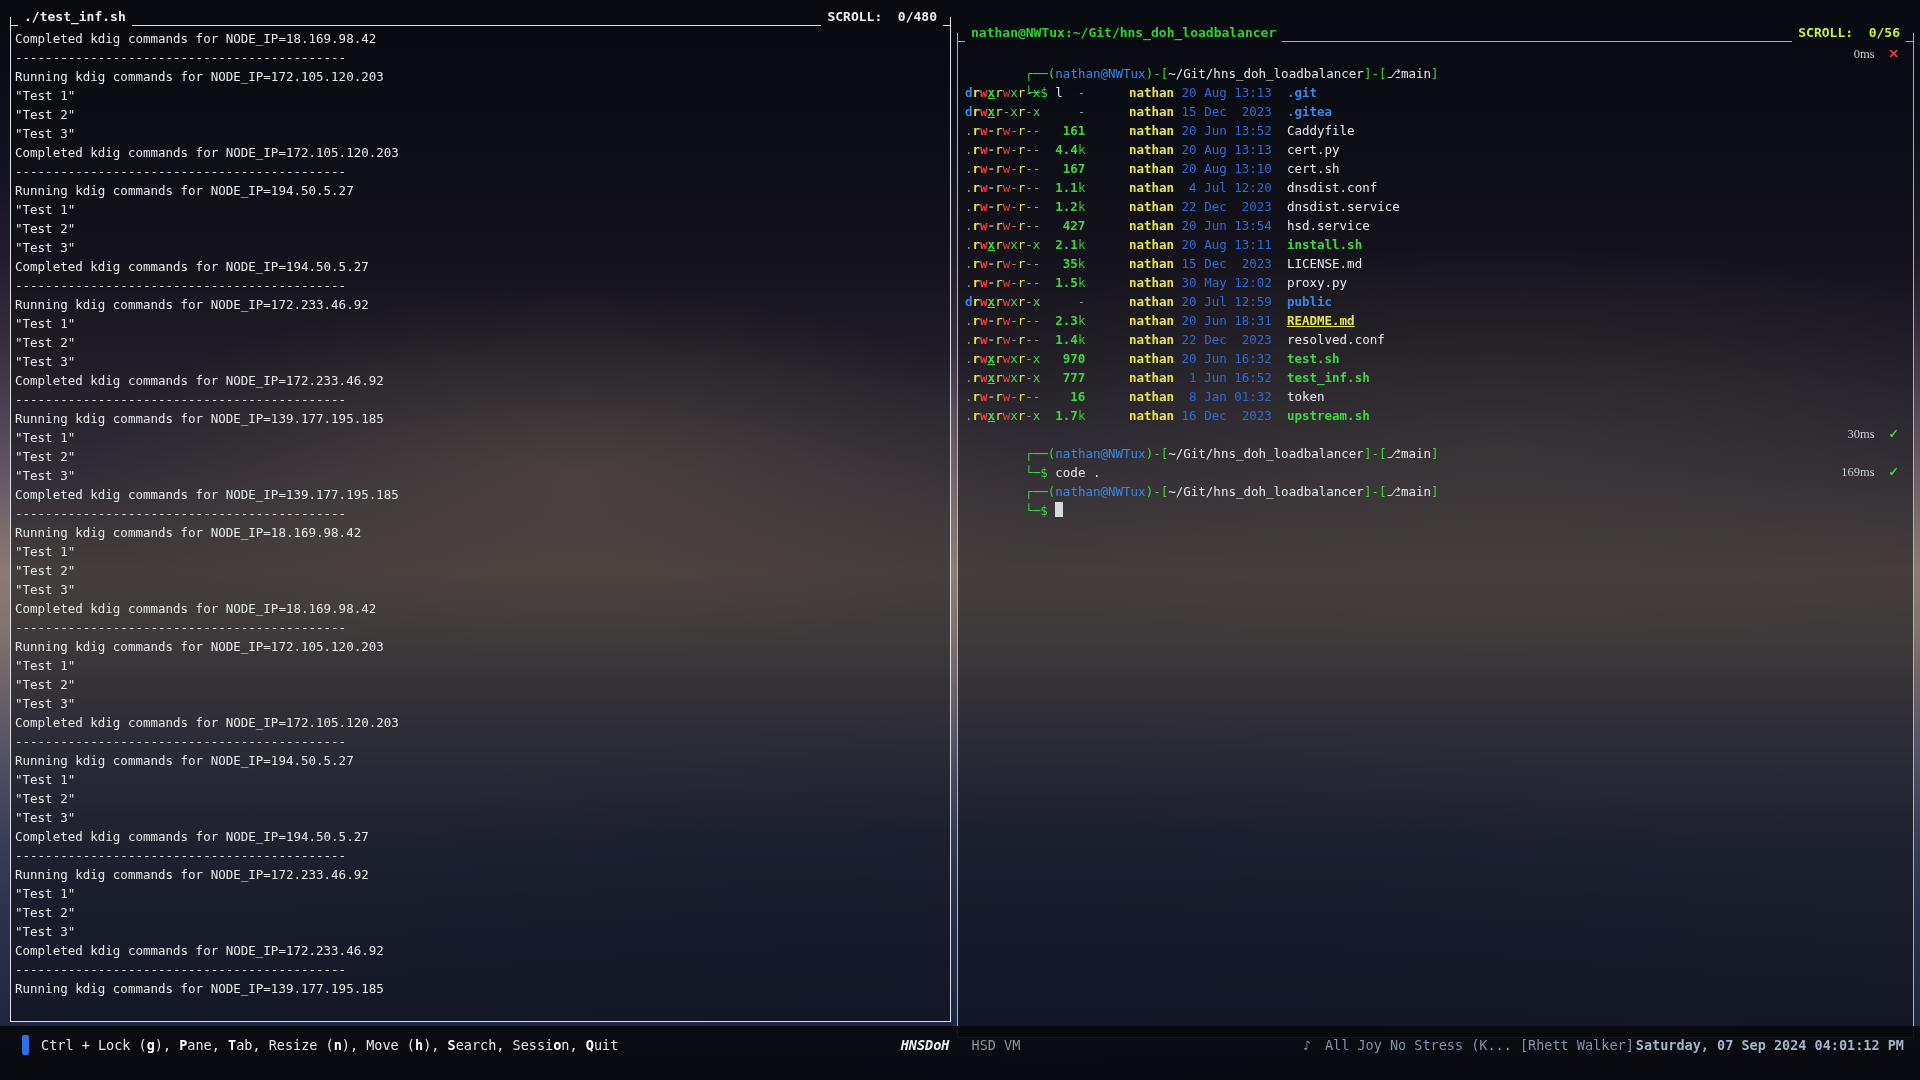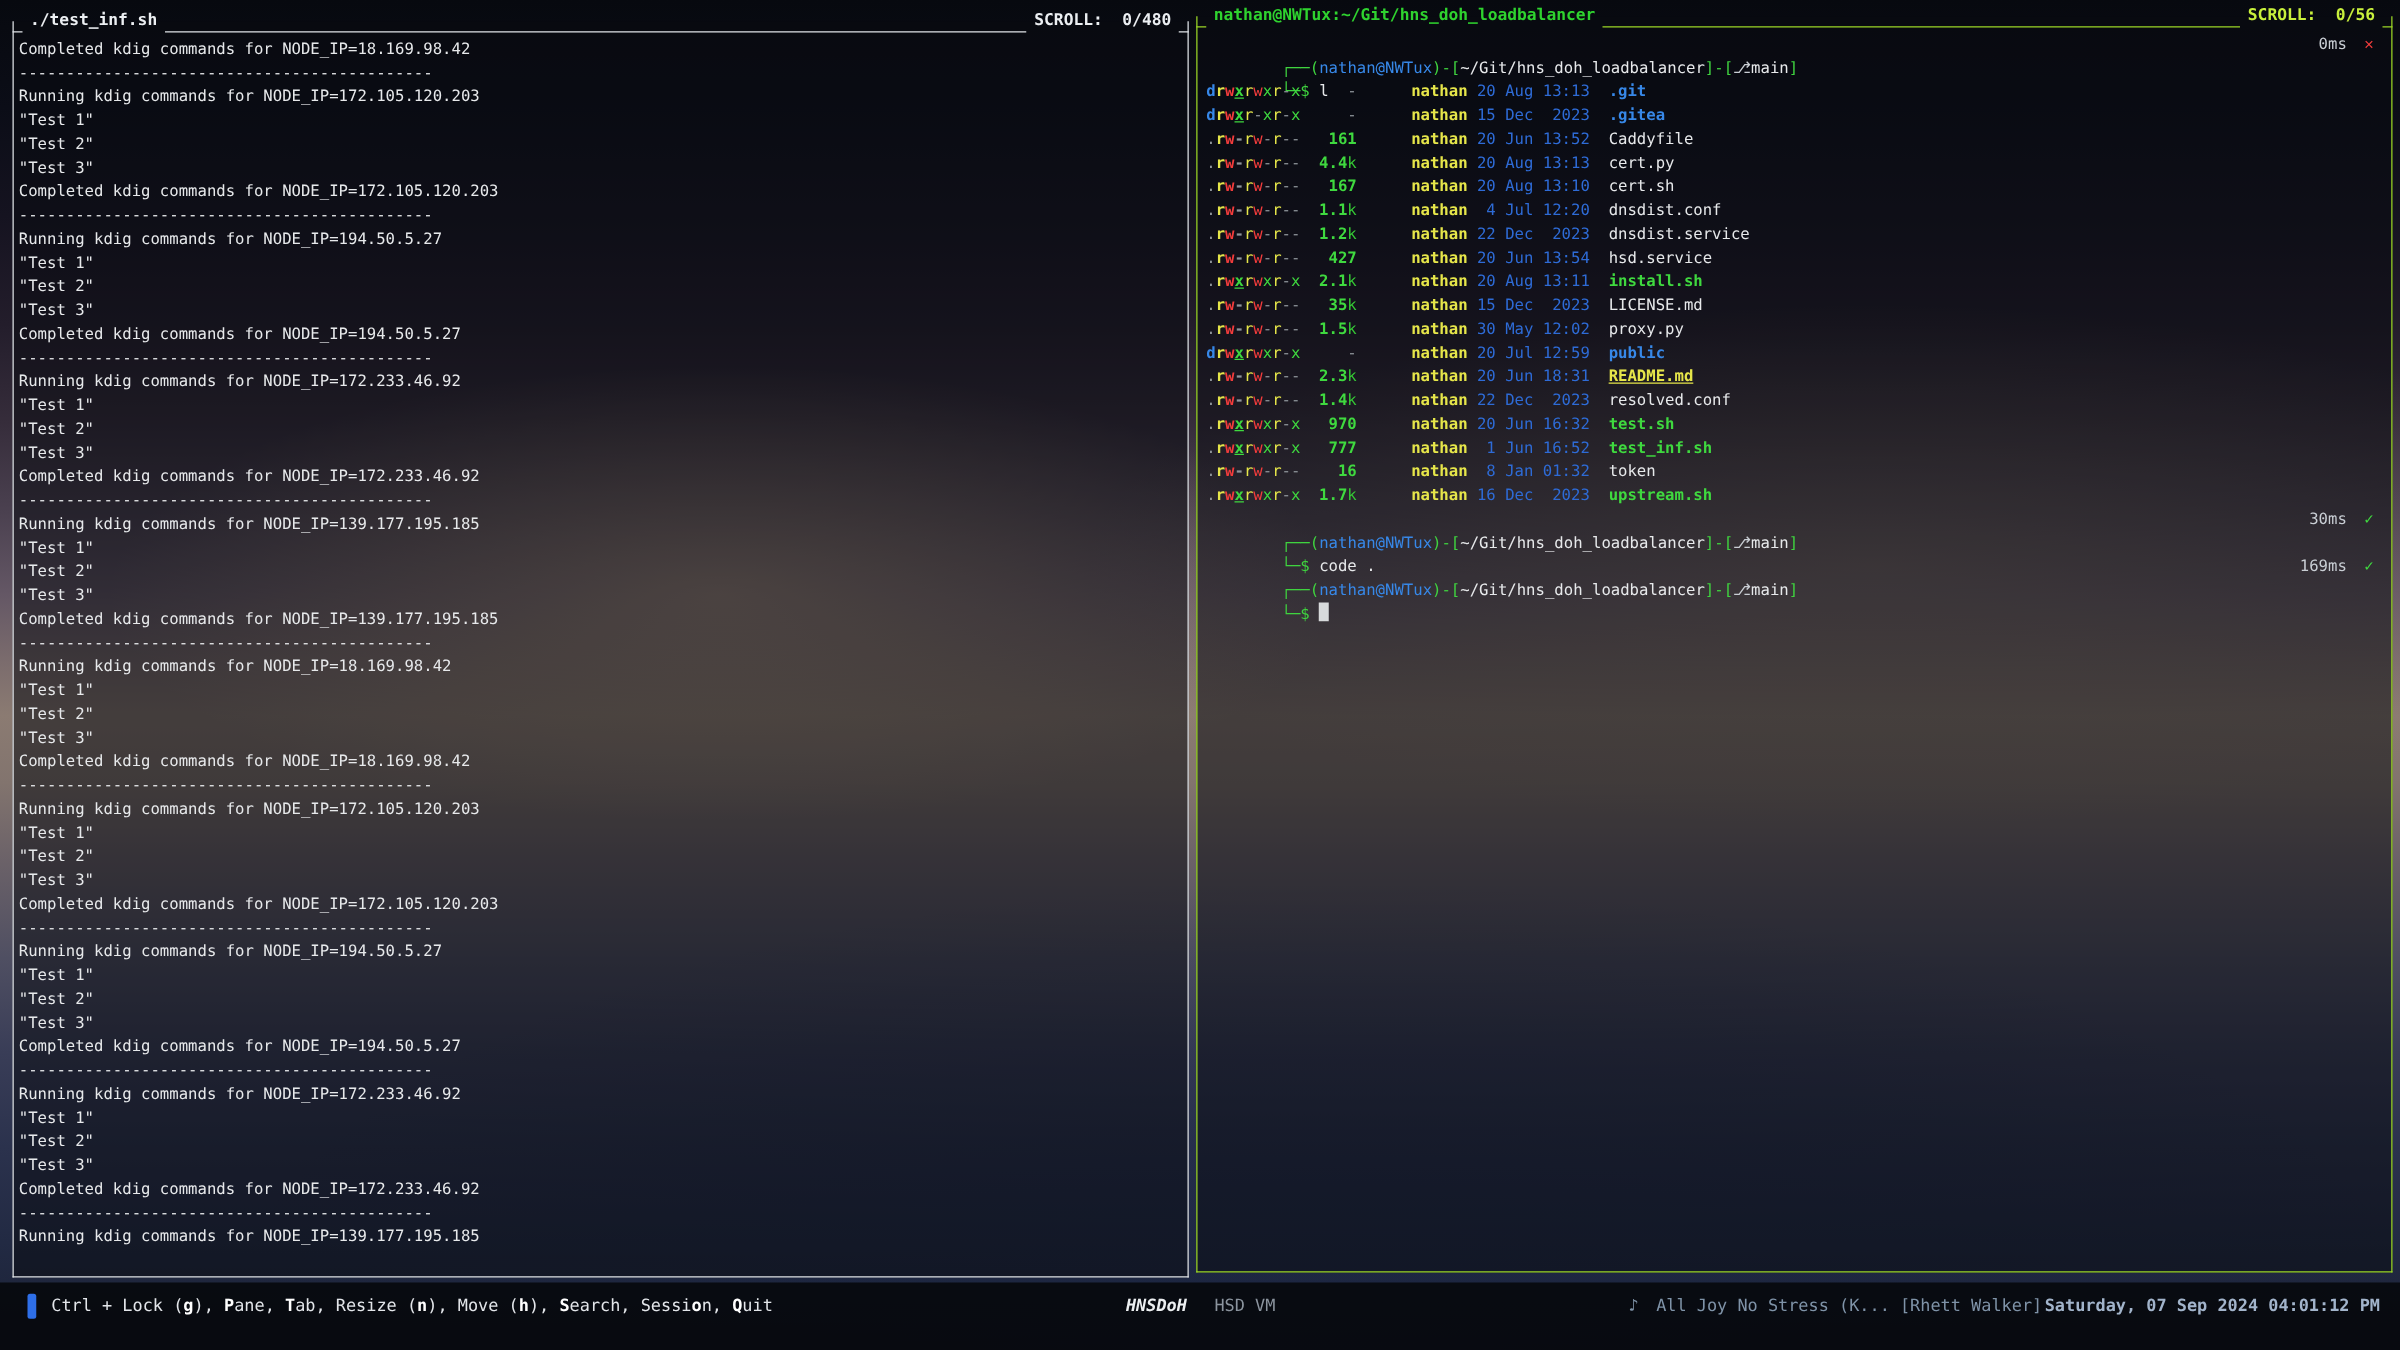--- a/index.html
+++ b/index.html
@@ -8,21 +8,21 @@
   .wallpaper{position:absolute;inset:0;
     background:
       radial-gradient(ellipse 700px 260px at 30% 44%, rgba(208,180,146,0.50), rgba(208,180,146,0) 70%),
       radial-gradient(ellipse 900px 300px at 78% 42%, rgba(160,142,118,0.38), rgba(160,142,118,0) 70%),
       radial-gradient(ellipse 1200px 500px at 55% 100%, rgba(26,38,70,0.55), rgba(26,38,70,0) 75%),
       linear-gradient(180deg,#07090f 0%,#0b0d17 8%,#151320 16%,#231d2b 24%,#352c3a 31%,#4b4150 38%,#645765 44%,#7b6c6d 49%,#8b7b72 53%,#82746e 58%,#6a6168 64%,#4f4f62 71%,#393d57 78%,#2b324d 85%,#222a43 92%,#1a2135 100%);
   }
   
   .pane{position:absolute;display:flex;flex-direction:column;}
   .pane-left{left:10px;top:8px;width:941px;height:1014px;}
-  .pane-right{left:957px;top:4px;width:957px;height:1014px;}
+  .pane-right{left:957px;top:24px;width:957px;height:1014px;}
   .pane-header{display:flex;align-items:flex-end;height:18px;position:relative;z-index:2;margin-bottom:-9px;}
   .hl{border-top:1px solid var(--bc);height:0;}
   .hl.flex{flex:1;}
   .pane-title{padding:0 6px;font-size:13px;font-weight:bold;white-space:pre;line-height:18px;}
   .pane-scroll{padding:0 6px;font-size:13px;font-weight:bold;white-space:pre;line-height:18px;}
   .pane-left  {--bc:#dfe3e8;}
   .pane-right {--bc:#9bd626;}
   .pane-left  .pane-title{color:#eceff2;}
   .pane-left  .pane-scroll{color:#eceff2;}
   .pane-right .pane-title{color:#2fd32f;}
@@ -30,21 +30,21 @@
   .pane-body{flex:1;border:1px solid var(--bc);border-top:none;
              background:rgba(9,11,16,0.55);padding:12px 4px 0 4px;overflow:hidden;}
   .pane-right .pane-body{padding-left:7px;}
   
   .trow{height:19px;line-height:19px;font-size:12.5px;white-space:pre;position:relative;color:var(--fg);}
   .seg-green{color:var(--pgreen);}
   .seg-blue{color:var(--pblue);}
   .seg-white{color:var(--fg);}
   .seg-dim{color:#c9ced4;}
   .cmd{margin-left:1ch;color:var(--fg);}
-  .row-status{position:absolute;right:10px;top:0;}
+  .row-status{position:absolute;right:10px;top:0;font-family:Liberation Serif, serif;}
   .ms{color:#c9ced4;}
   .mark{margin-left:14px;font-weight:bold;}
   .mark.ok{color:var(--green);}
   .mark.fail{color:var(--red);}
   .cursor{display:inline-block;width:8px;height:15px;background:#d8dadc;vertical-align:-2px;margin-left:1ch;}
   
   .col{display:inline-block;white-space:pre;margin-right:1ch;vertical-align:top;}
   .c-perm{width:11ch;}
   .c-size{width:4ch;text-align:right;}
   .c-user{width:6ch;color:var(--yellow);font-weight:bold;margin-left:36px;}

